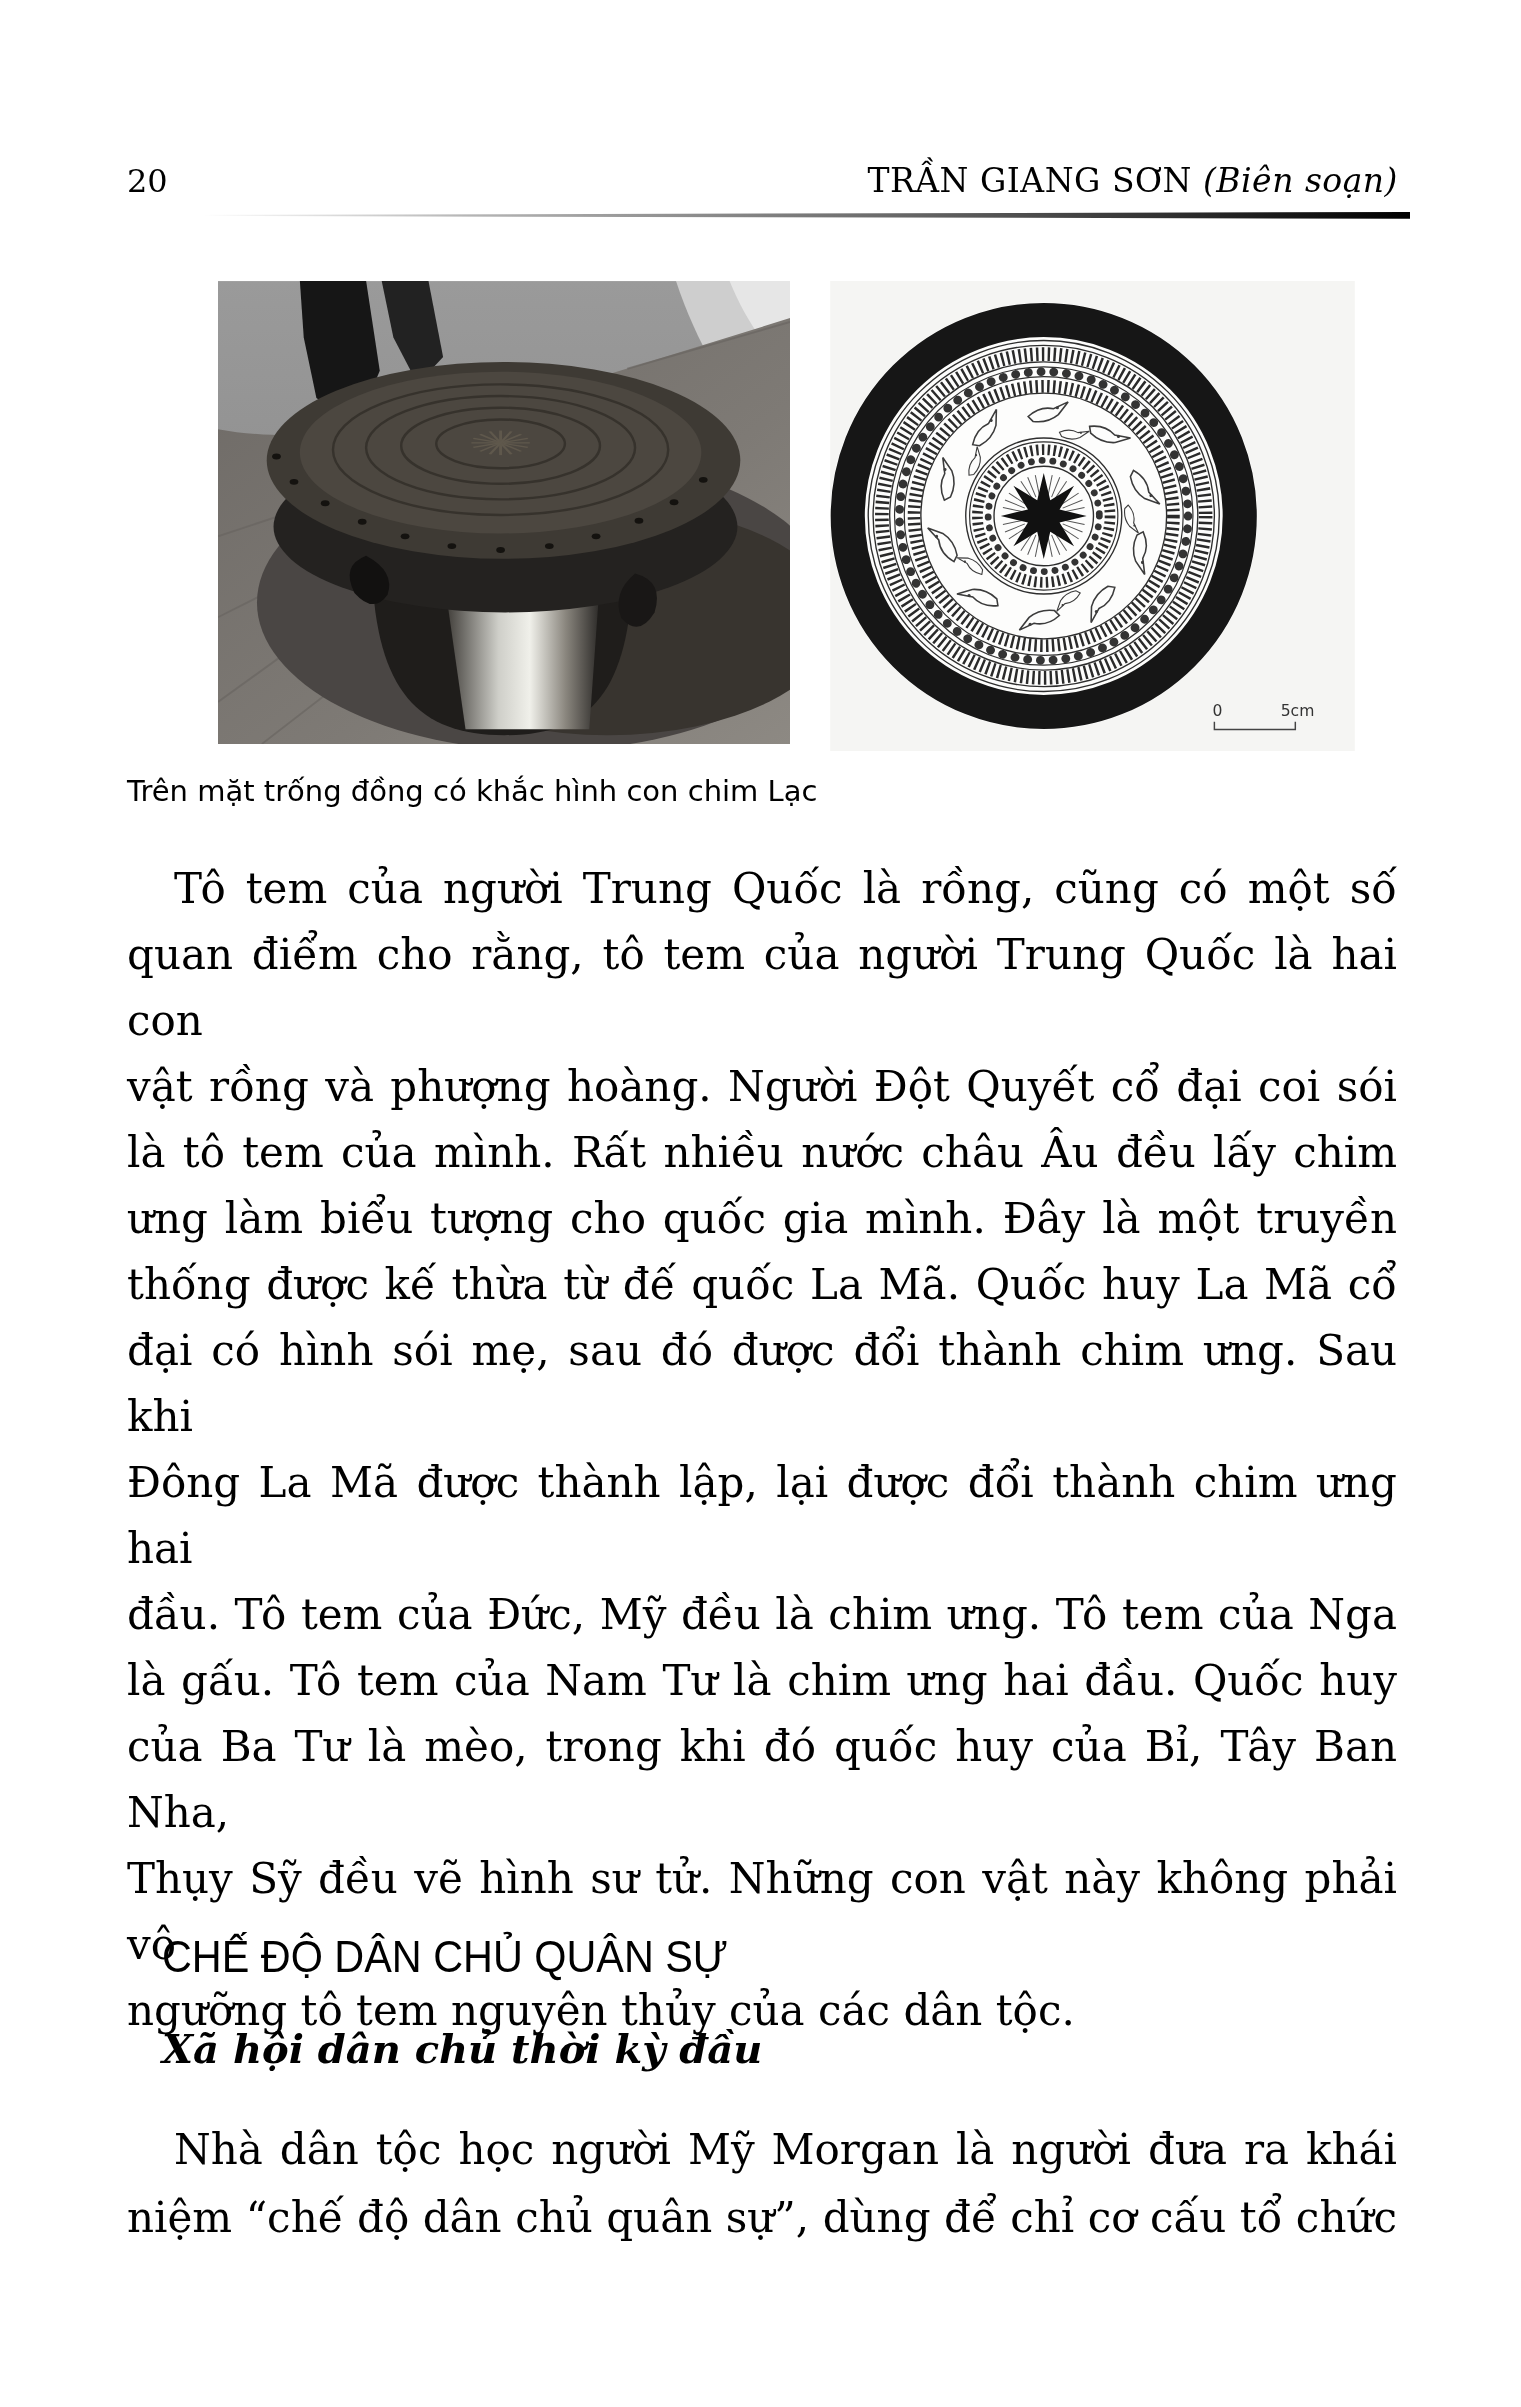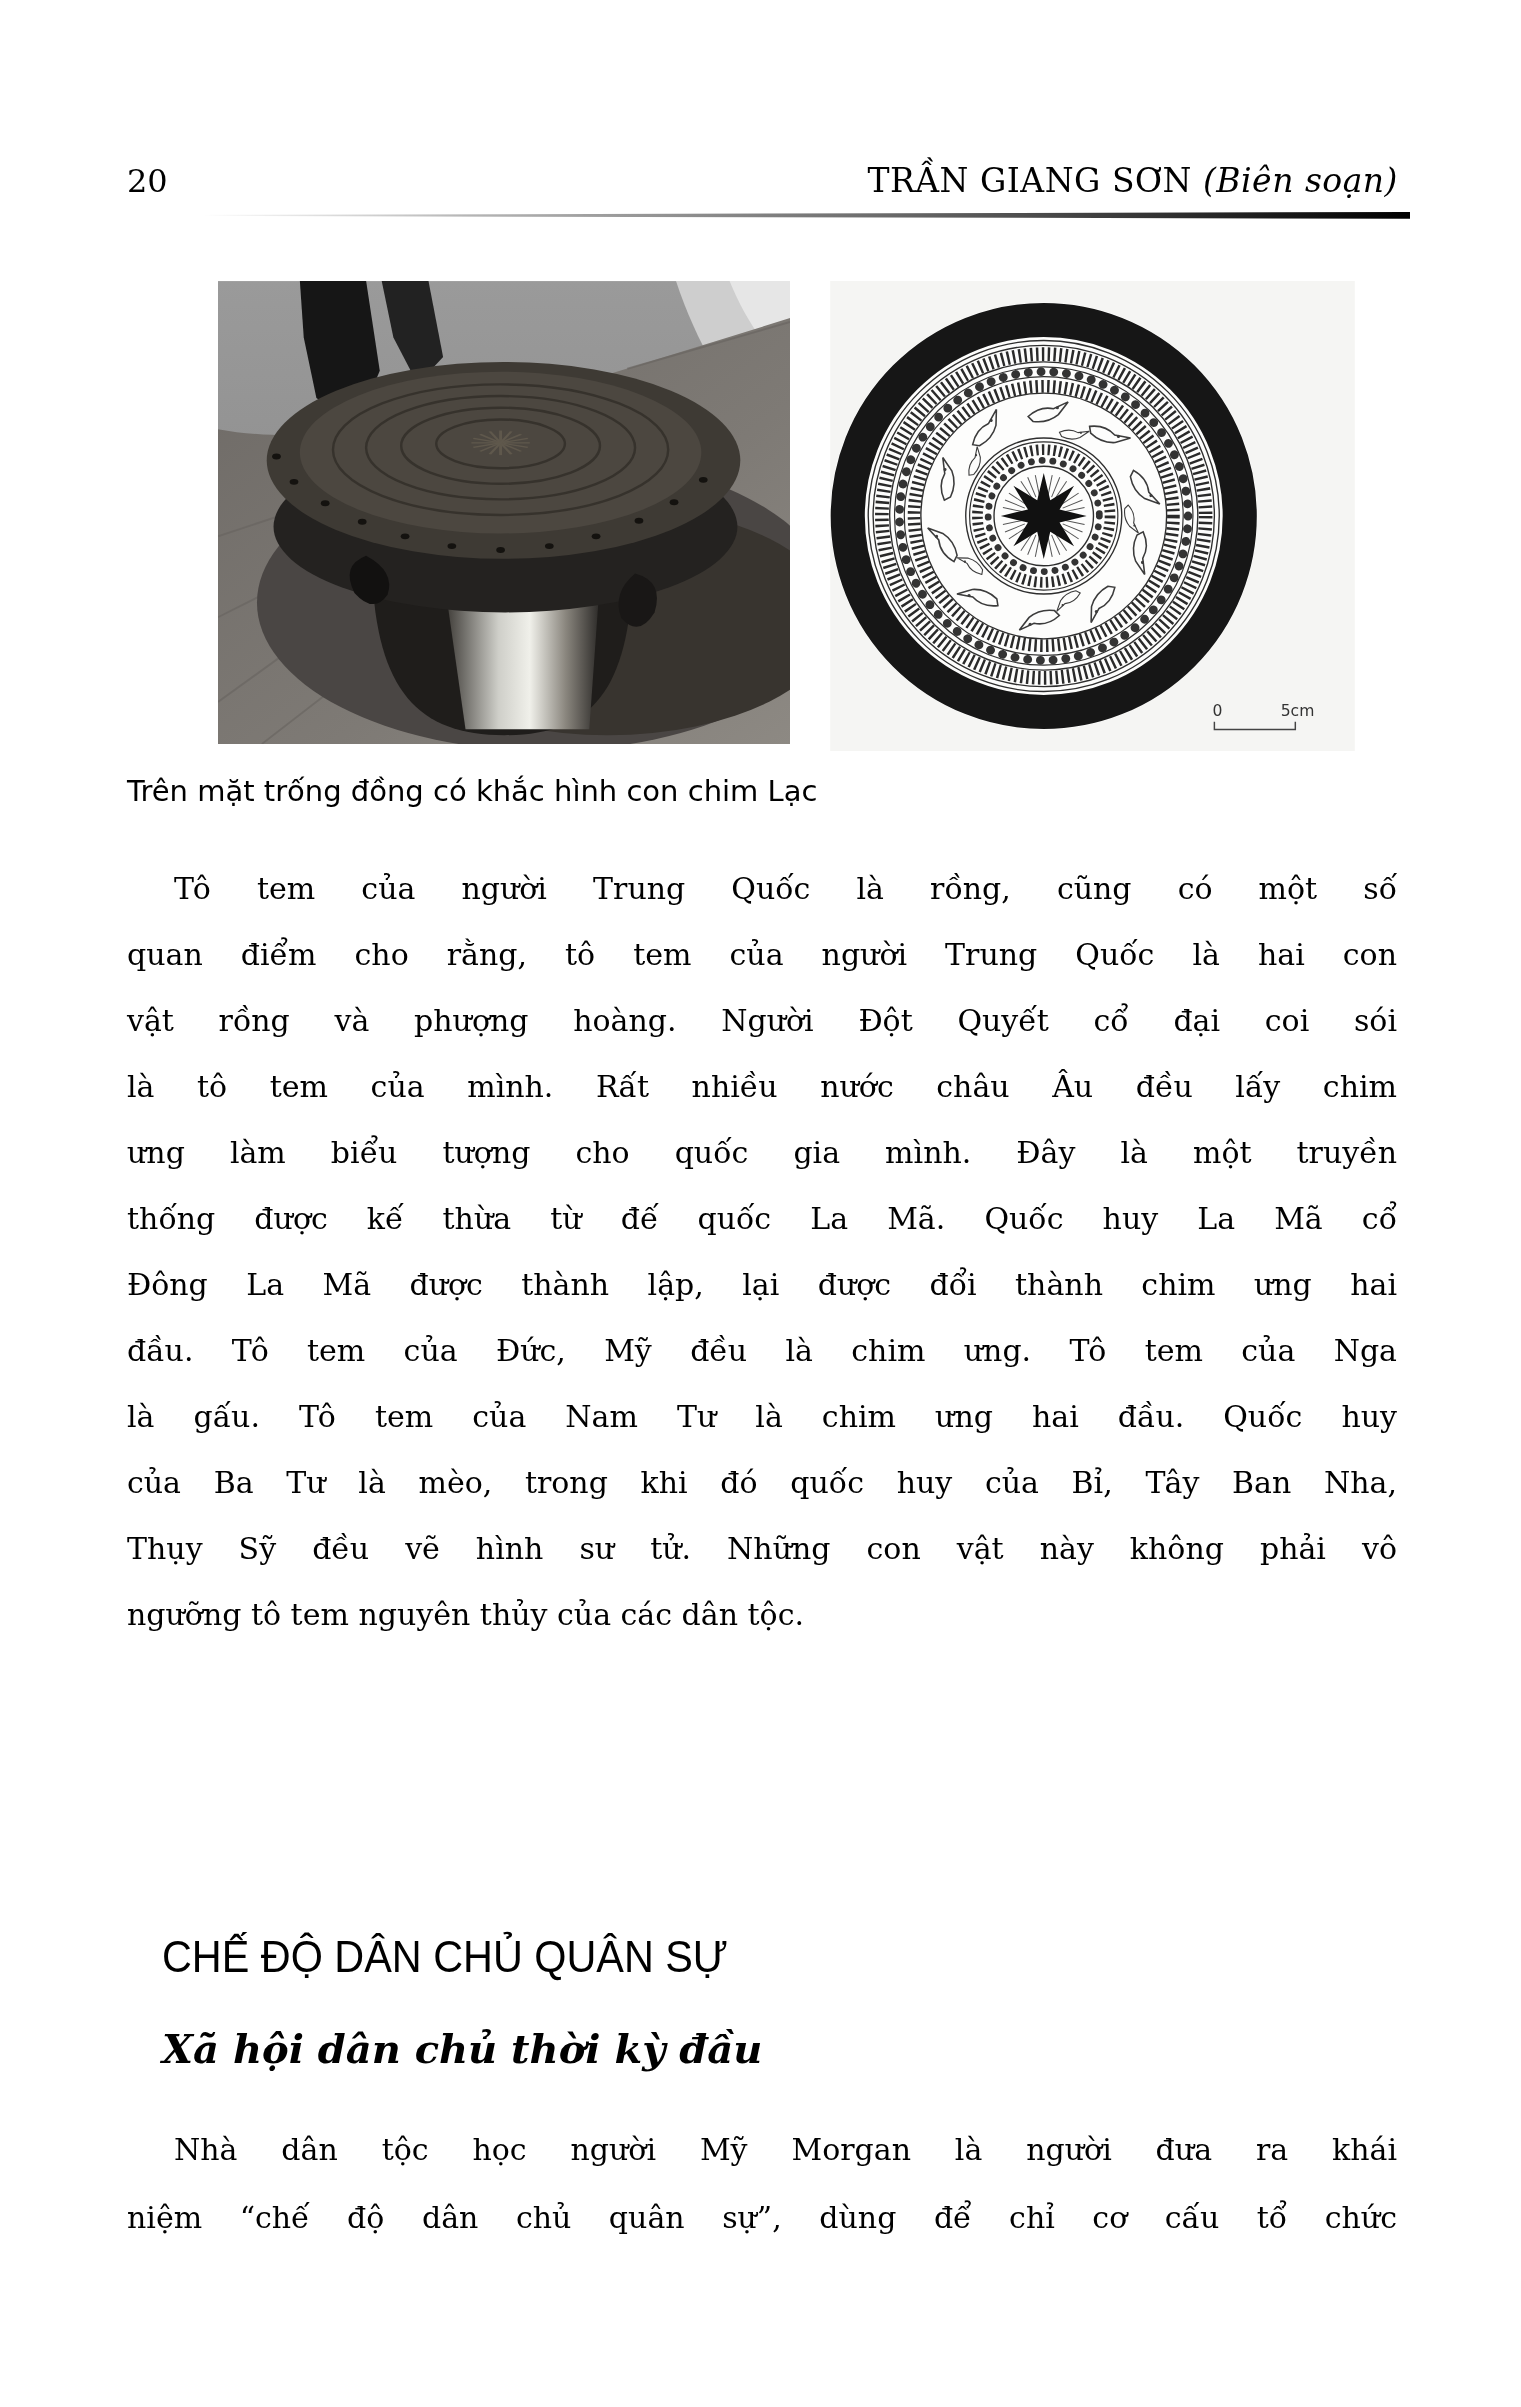--- a/index.html
+++ b/index.html
@@ -27,21 +27,21 @@
   
   .figures{position:absolute;top:281px;left:218px;display:flex;gap:40px;}
   .fig{display:block;}
   .caption{
     position:absolute;top:772px;left:127px;width:1270px;
     text-align:left;
     font-family:"DejaVu Sans","Liberation Sans",sans-serif;
     font-size:29px;line-height:39px;
   }
   
-  .para{position:absolute;left:127px;width:1270px;font-size:30px;}
+  .para{position:absolute;left:127px;width:1270px;font-size:42px;}
   .para1{top:856px;line-height:66px;}
   .para2{top:2116px;line-height:68px;}
   .bline{text-align:justify;text-align-last:justify;}
   .bline.last{text-align-last:left;}
   .justify-all .bline.last{text-align-last:justify;}
   .bline.first{text-indent:47px;}
   
   .section-heading{
     position:absolute;top:1935px;left:162px;
     font-family:"Liberation Sans","DejaVu Sans",sans-serif;
@@ -216,20 +216,21 @@
 
   <div class="caption">Trên mặt trống đồng có khắc hình con chim Lạc</div>
 
   <div class="para para1">
       <div class="bline first">Tô tem của người Trung Quốc là rồng, cũng có một số</div>
       <div class="bline">quan điểm cho rằng, tô tem của người Trung Quốc là hai con</div>
       <div class="bline">vật rồng và phượng hoàng. Người Đột Quyết cổ đại coi sói</div>
       <div class="bline">là tô tem của mình. Rất nhiều nước châu Âu đều lấy chim</div>
       <div class="bline">ưng làm biểu tượng cho quốc gia mình. Đây là một truyền</div>
       <div class="bline">thống được kế thừa từ đế quốc La Mã. Quốc huy La Mã cổ</div>
+      <div class="bline">đại có hình sói mẹ, sau đó được đổi thành chim ưng. Sau khi</div>
       <div class="bline">Đông La Mã được thành lập, lại được đổi thành chim ưng hai</div>
       <div class="bline">đầu. Tô tem của Đức, Mỹ đều là chim ưng. Tô tem của Nga</div>
       <div class="bline">là gấu. Tô tem của Nam Tư là chim ưng hai đầu. Quốc huy</div>
       <div class="bline">của Ba Tư là mèo, trong khi đó quốc huy của Bỉ, Tây Ban Nha,</div>
       <div class="bline">Thụy Sỹ đều vẽ hình sư tử. Những con vật này không phải vô</div>
       <div class="bline last">ngưỡng tô tem nguyên thủy của các dân tộc.</div>
     </div>
 
   <div class="section-heading">CHẾ ĐỘ DÂN CHỦ QUÂN SỰ</div>
 

